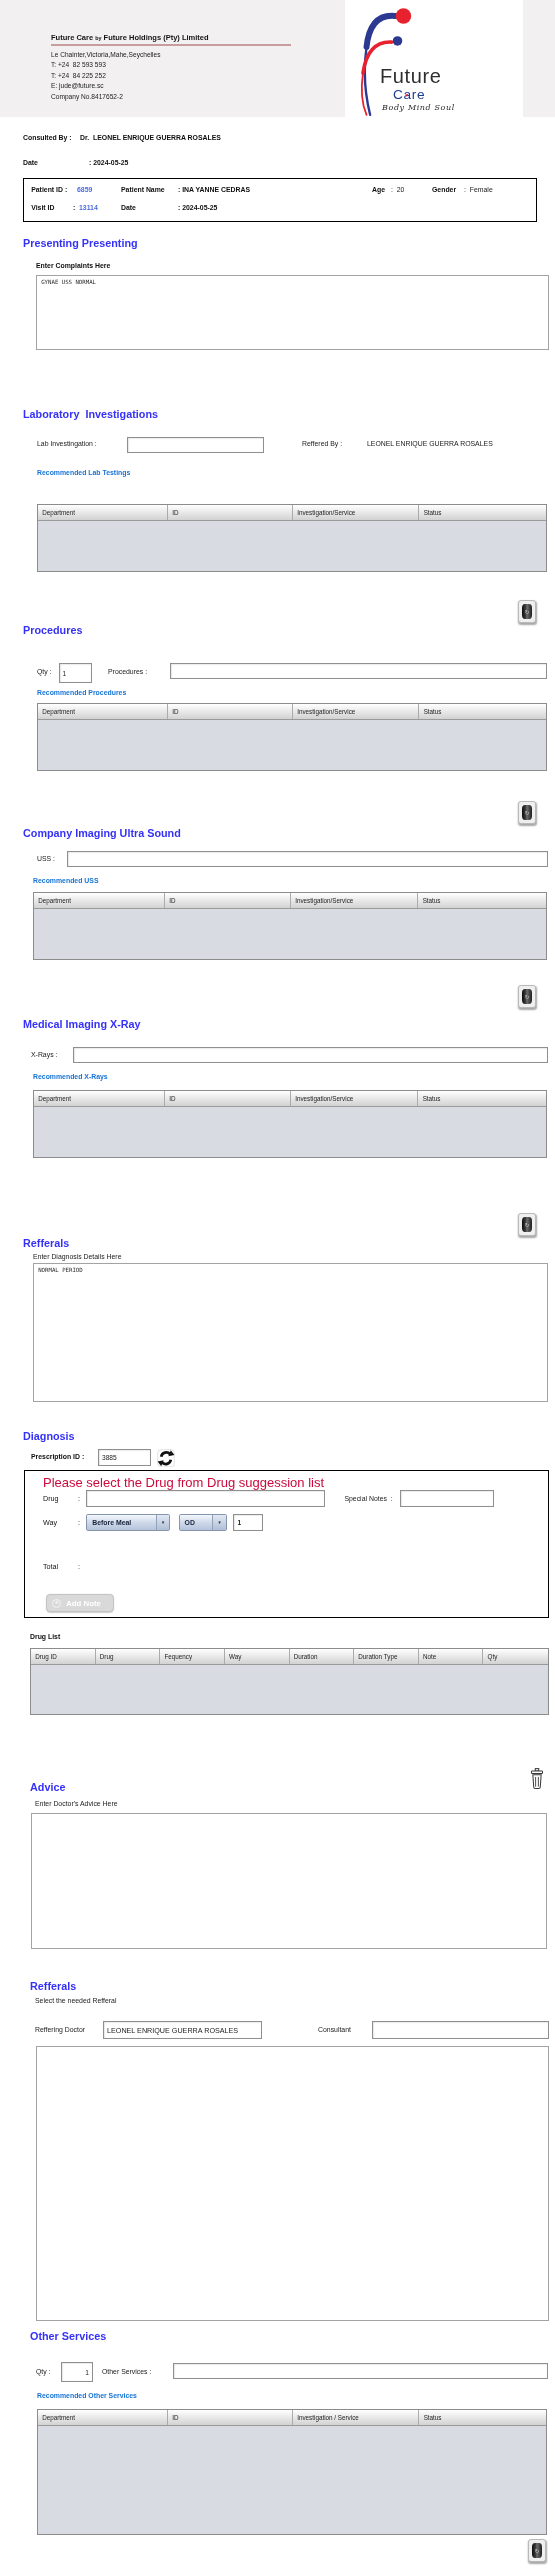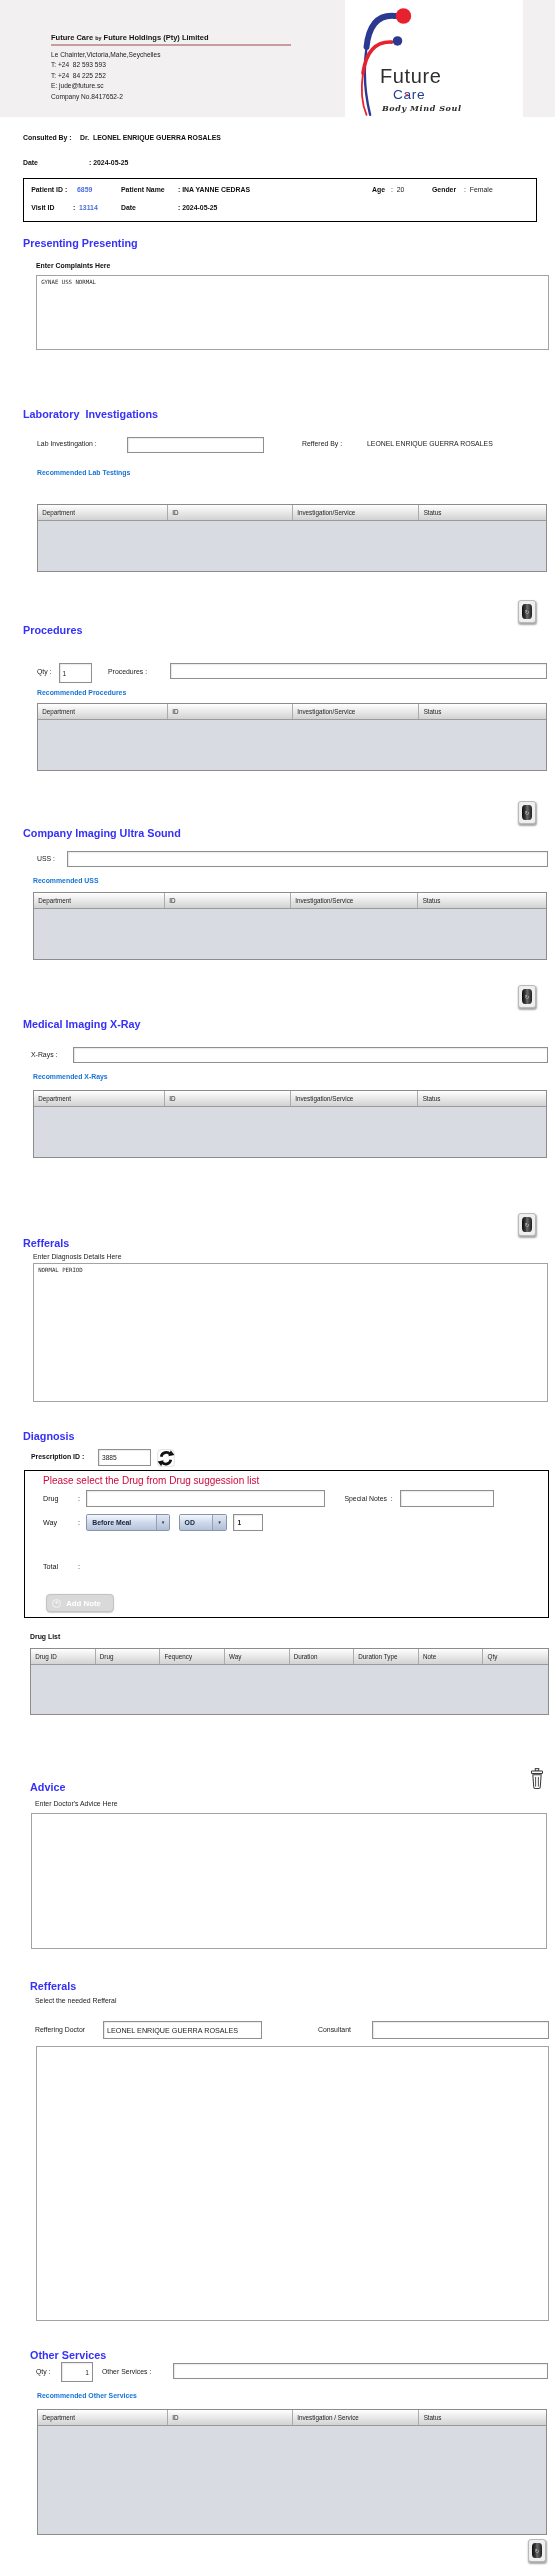--- a/index.html
+++ b/index.html
@@ -43,21 +43,21 @@
   .can{width:10.2px;height:15.5px;border-radius:3px/4.2px;background:linear-gradient(90deg,#0c0c0c,#3c3c3c 35%,#6e6e6e 50%,#1d1d1d);
        display:flex;align-items:center;justify-content:center;color:#d8d8d8;font-size:5.4px;}
 
   .combo{display:inline-flex;align-items:center;justify-content:space-between;height:17.3px;
          background:linear-gradient(#f4f8fd,#cfd9ea 50%,#b5c3da);border:0.6px solid #8694ac;border-radius:1.8px;
          box-sizing:border-box;padding-left:4.8px;font-size:6.9px;color:#16233c;font-weight:bold;}
   .combo-arrow{width:12.6px;align-self:stretch;display:flex;align-items:center;justify-content:center;font-size:4.2px;color:#222c44;
                border-left:0.6px solid #93a1b8;background:linear-gradient(#e0e8f3,#b0bfd6);border-radius:0 1.2px 1.2px 0;margin-left:4.8px;}
 
   .medbox{border:1.2px solid #000;background:#fff;box-sizing:border-box;}
-  .warn{color:#cc0a3c;font-size:10px;white-space:pre;}
+  .warn{color:#cc0a3c;font-size:13px;white-space:pre;}
   .bluenote{color:#2b50e8;font-size:6.3px;white-space:nowrap;overflow:hidden;}
   .mrow{position:absolute;left:18px;display:flex;align-items:center;}
   .mlabel{width:35px;font-size:7.2px;color:#141414;}
   .mcolon{width:8.4px;font-size:7.2px;color:#141414;}
 
   .adddrug{display:flex;align-items:center;gap:4.8px;width:68px;height:18px;background:#d9d9d9;border:0.6px solid #c4c4c4;
            border-radius:4.2px;box-sizing:border-box;padding-left:5.4px;color:#fff;font-weight:bold;font-size:7.8px;
            box-shadow:0 0.6px 1.2px rgba(0,0,0,.2);}
   .plus-circ{width:9px;height:9px;border:1.2px solid #f3f3f3;border-radius:50%;display:flex;align-items:center;justify-content:center;
              color:#f3f3f3;font-size:7.2px;line-height:1;box-sizing:border-box;}
@@ -82,21 +82,21 @@
       <svg class="abs" style="left:13px;top:3.6px;" width="54" height="112" viewBox="0 0 90 188">
         <path d="M14,72 Q20,16 62,20" fill="none" stroke="#2b3990" stroke-width="10" stroke-linecap="round"></path>
         <path d="M14,72 Q6,130 20,186" fill="none" stroke="#2b3990" stroke-width="4" stroke-linecap="round"></path>
         <circle cx="76" cy="20" r="13" fill="#e8212e"></circle>
         <path d="M8,116 Q16,62 56,64" fill="none" stroke="#e8212e" stroke-width="6" stroke-linecap="round"></path>
         <path d="M8,116 Q2,158 14,186" fill="none" stroke="#e8212e" stroke-width="3" stroke-linecap="round"></path>
         <circle cx="66" cy="62" r="8" fill="#2b3990"></circle>
       </svg>
       <div class="abs logo-future" style="left:35px;top:65px;">Future</div>
       <div class="abs logo-care" style="left:48px;top:87px;"><span>C</span><span class="heart-a"><span>a</span><span class="hrt">♥</span></span><span>re</span></div>
-      <div class="abs logo-tag" style="left:37px;top:103px;font-weight:bold;">Body Mind Soul</div>
+      <div class="abs logo-tag" style="left:37px;top:103px;">Body Mind Soul</div>
     </div>
   </div>
 
   <div class="abs" style="left:23px;top:134px;display:flex;">
     <span class="boldlbl" style="width:57px;">Consulted By :</span>
     <span class="boldlbl">Dr.  LEONEL ENRIQUE GUERRA ROSALES</span>
   </div>
   <div class="abs" style="left:23px;top:159px;display:flex;">
     <span class="boldlbl" style="width:66px;">Date</span>
     <span class="boldlbl">: 2024-05-25</span>
@@ -294,21 +294,21 @@
   <div class="abs stitle" style="left:30px;top:1980px;">Refferals</div>
   <div class="abs lbl" style="left:35px;top:1997px;">Select the needed Refferal</div>
   <div class="abs" style="left:35px;top:2020px;width:514px;height:20.3px;">
     <span class="abs lbl" style="left:0;top:6px;">Reffering Doctor</span>
     <input class="abs tb" style="left: 68px; top: 1.2px; width: 159px; height: 18px; font-size: 7.2px;" value="LEONEL ENRIQUE GUERRA ROSALES">
     <span class="abs lbl" style="left:283px;top:6px;">Consultant</span>
     <input class="abs tb" style="left: 337px; top: 1.2px; width: 177px; height: 18px;" value="">
   </div>
   <div class="abs txt" style="left:36px;top:2046px;width:513px;height:275px;"></div>
 
-  <div class="abs stitle" style="left:30px;top:2330px;margin-top:19px;">Other Services</div>
+  <div class="abs stitle" style="left:30px;top:2330px;">Other Services</div>
   <div class="abs" style="left:36px;top:2361px;width:513px;height:21.5px;">
     <span class="abs lbl" style="left:0;top:6.6px;">Qty :</span>
     <input class="abs tb" style="left: 25px; top: 1.2px; width: 32px; height: 20px; text-align: right;" value="1">
     <span class="abs lbl" style="left:66px;top:6.6px;">Other Services :</span>
     <input class="abs tb" style="left: 137px; top: 2.4px; width: 375px;" value="">
   </div>
   <div class="abs bluelink" style="left:37px;top:2392px;">Recommended Other Services</div>
   <div class="abs svc-table" style="left:37px;top:2409px;width:510px;height:126px;">
     <div class="svc-head">
       <div class="svc-th" style="width:25.6%;">Department</div>

